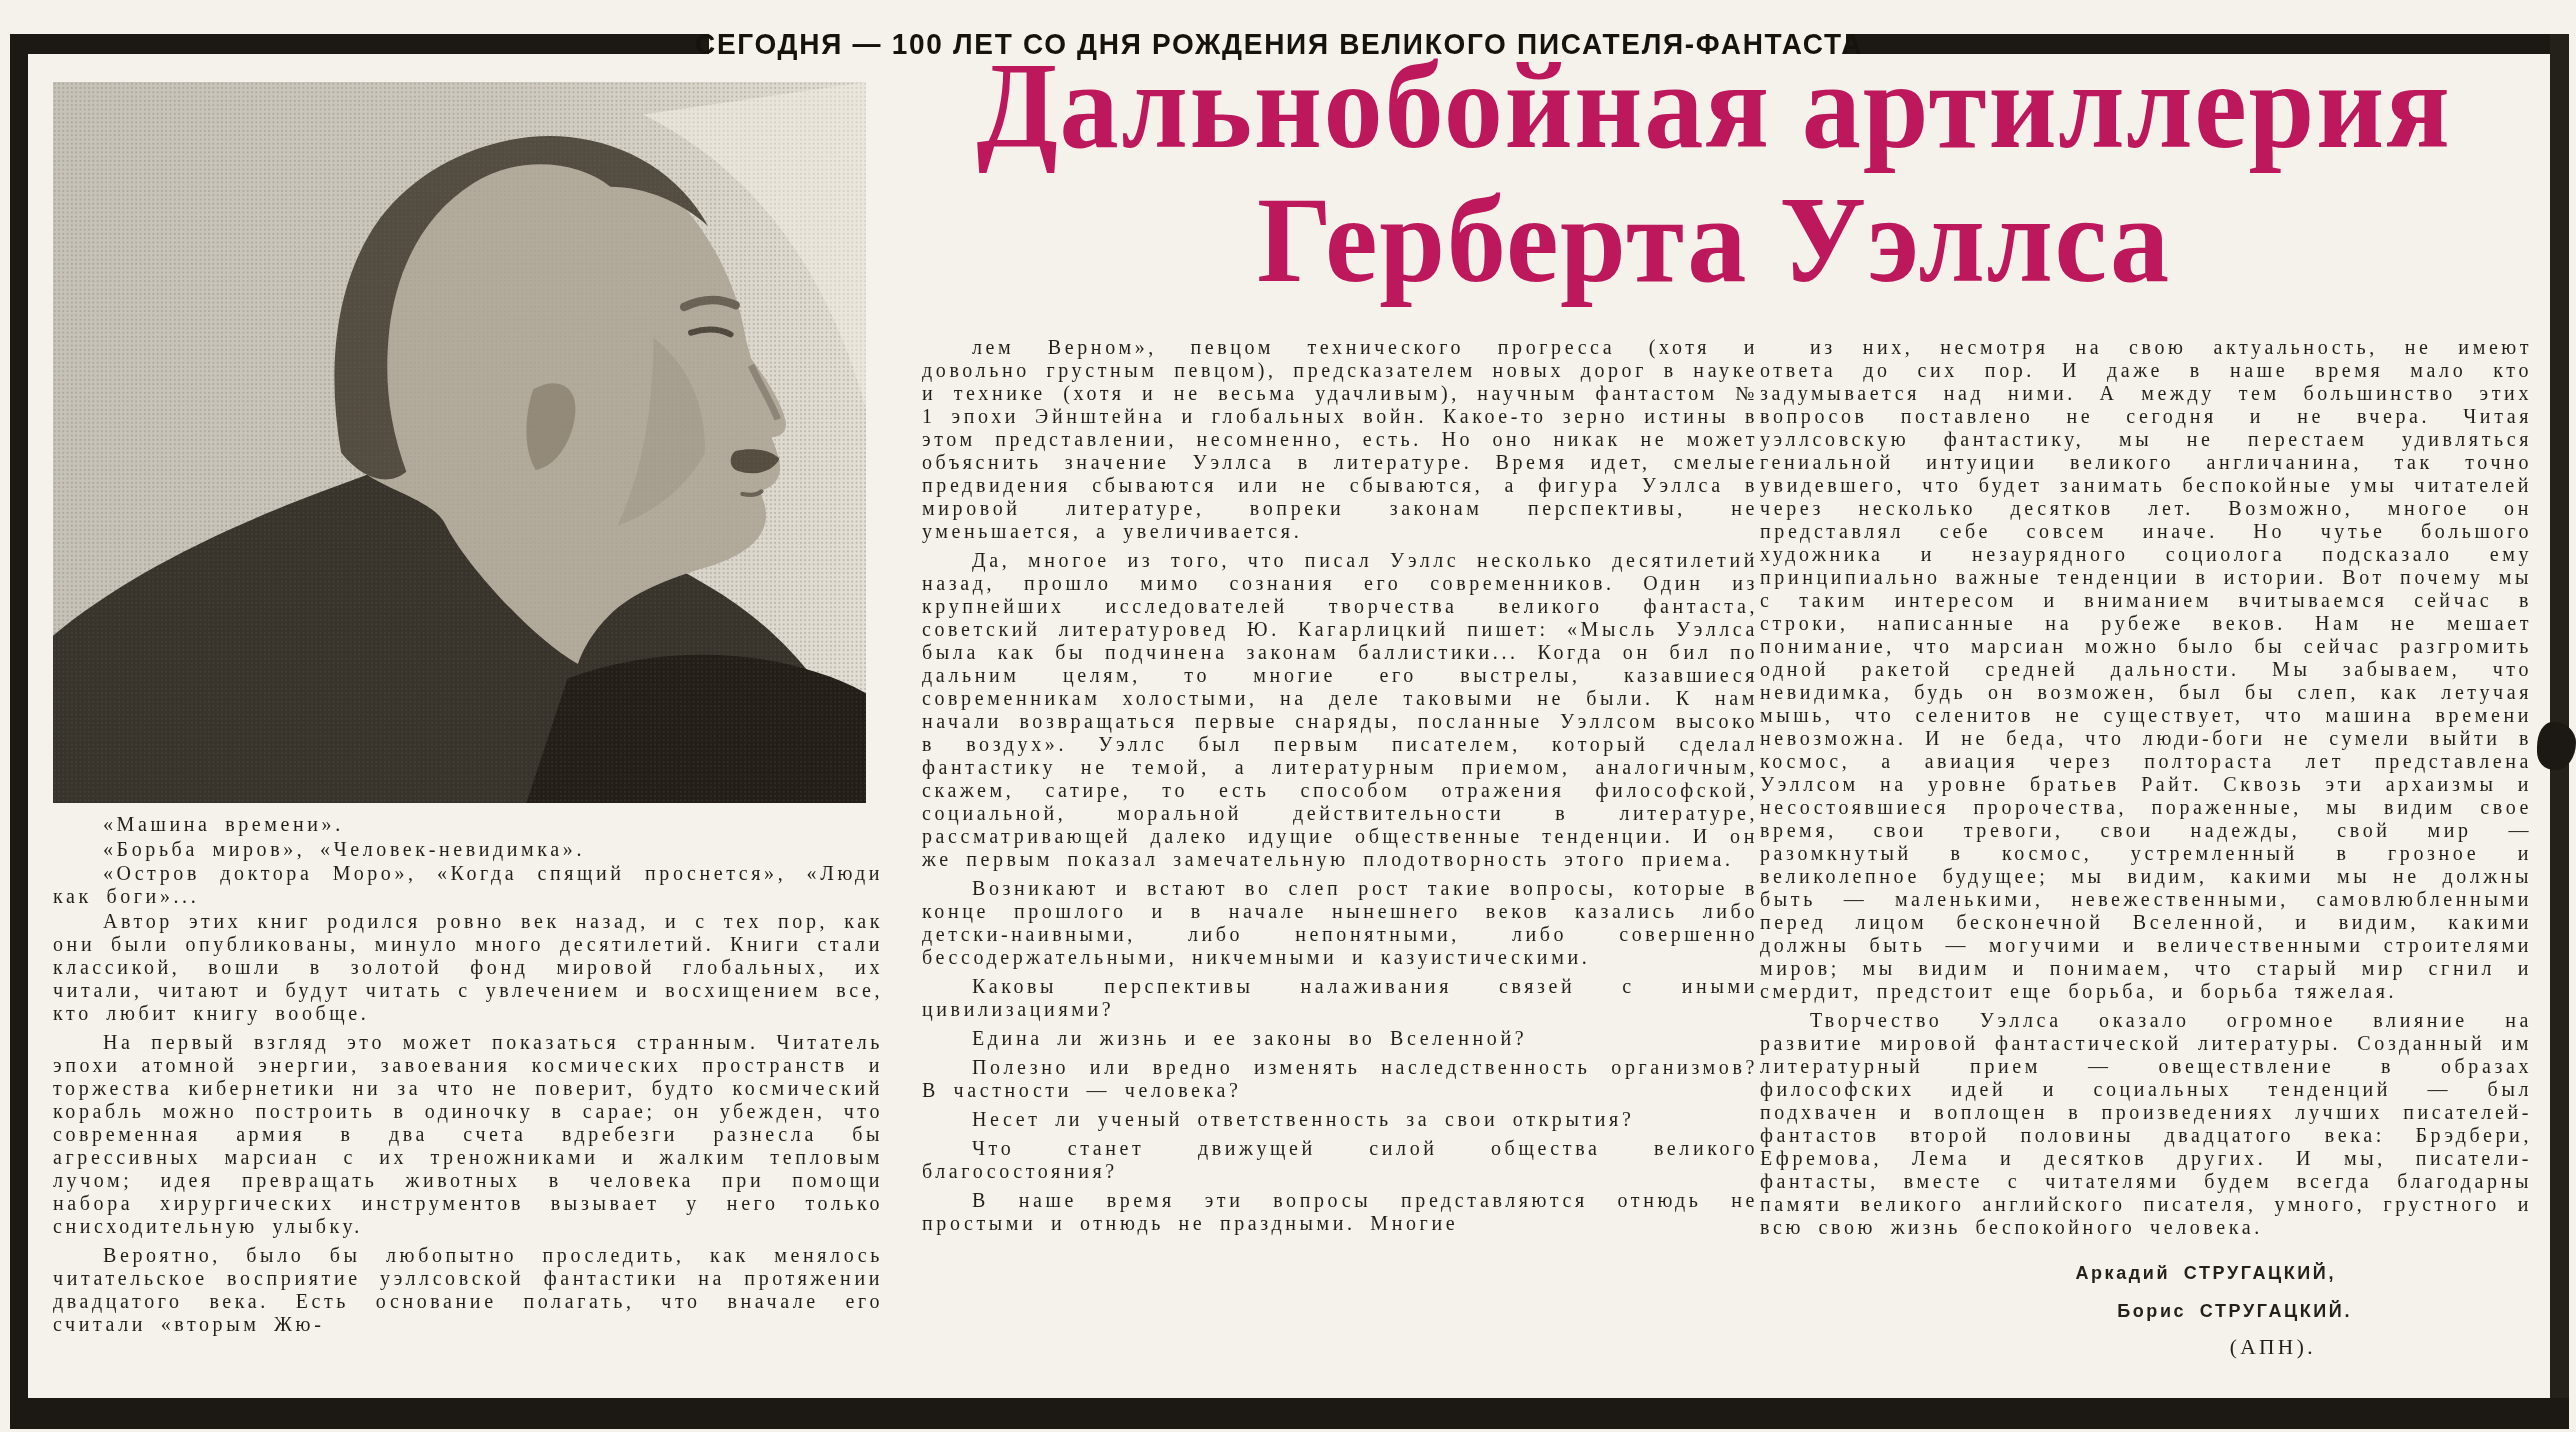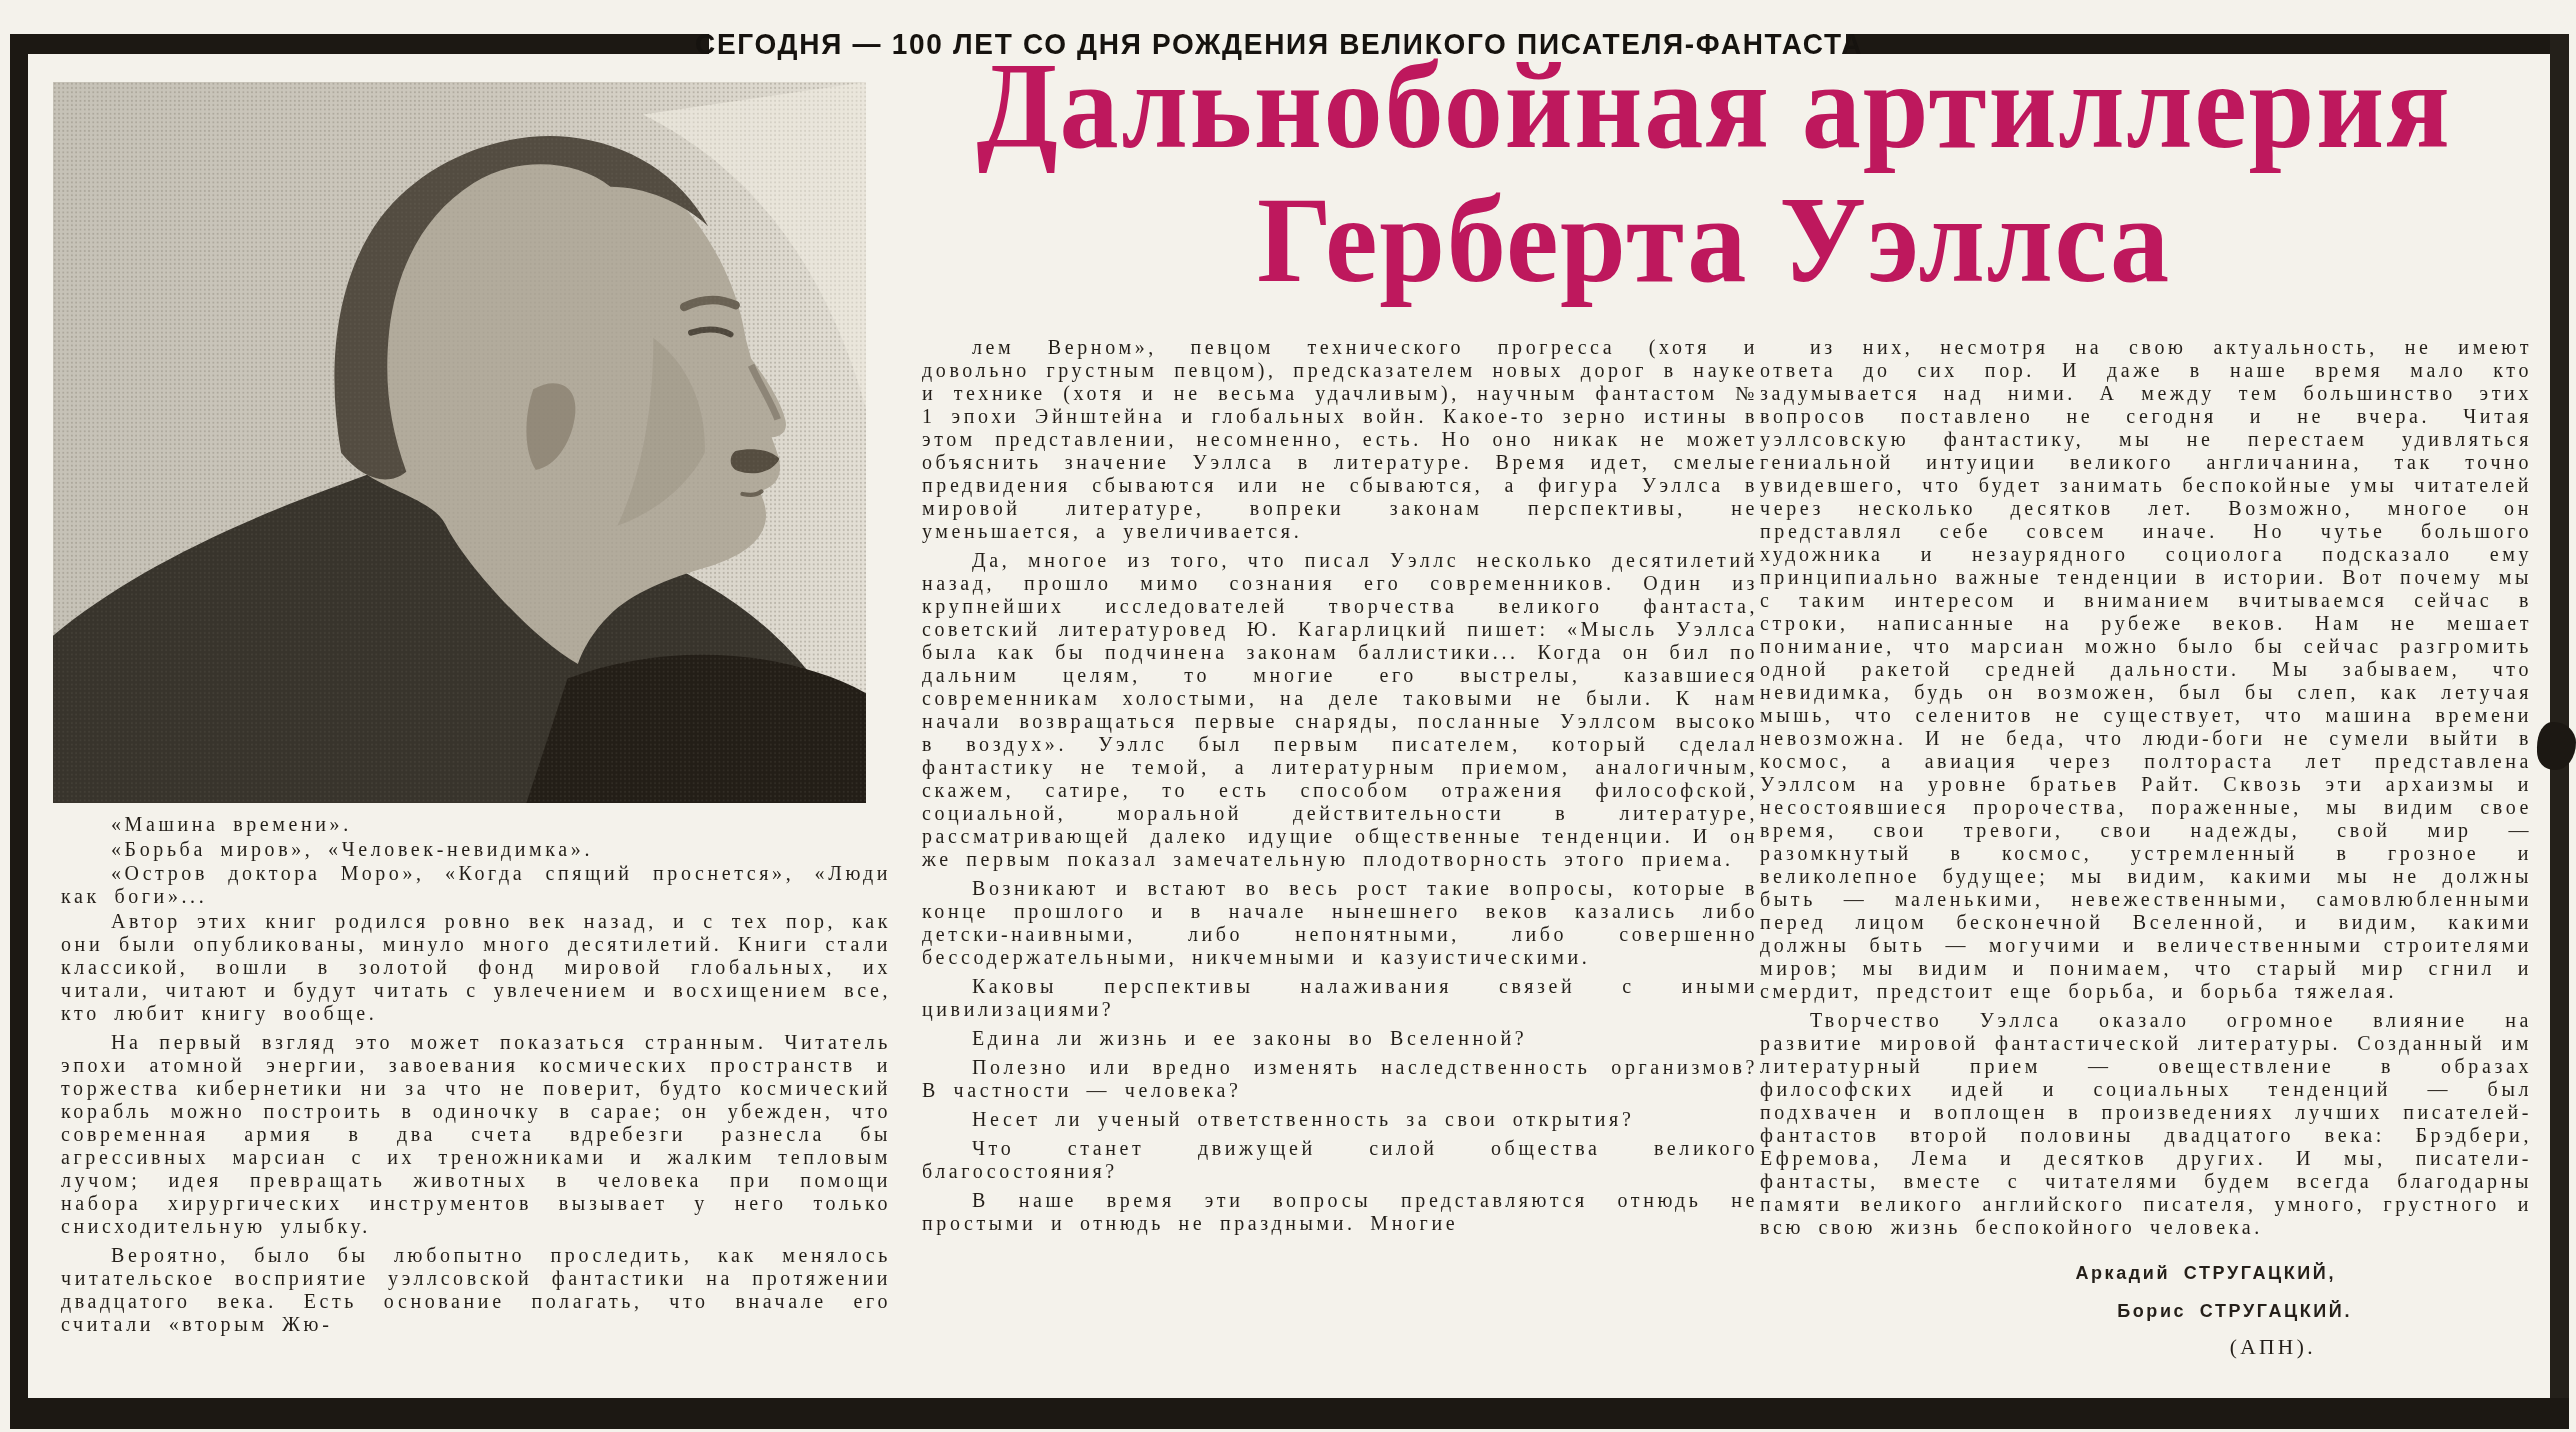--- a/index.html
+++ b/index.html
@@ -40,21 +40,21 @@
 
   
   #photo{position:absolute;left:53px;top:82px;width:813px;height:721px;}
 
   
   .col{
     position:absolute;top:336px;
     font-size:20px;line-height:23px;letter-spacing:3.6px;word-spacing:6px;
     text-align:justify;color:#241f19;
   }
-  #col-left{left:61px;top:813px;width:830px;}
+  #col-left{left:53px;top:813px;width:830px;}
   #col-middle{left:922px;width:836px;}
   #col-right{left:1760px;width:772px;}
   .para{margin:0 0 6px;text-indent:50px;}
   .para.title{margin:0 0 1.7px;}
   .para:last-child{margin-bottom:0;}
 
   
   #signature{margin-top:15.4px;text-align:right;}
   .sig-name{
     font-family:"Liberation Sans", sans-serif;font-weight:700;
@@ -135,21 +135,21 @@
     <p class="para title">«Борьба миров», «Человек-невидимка».</p>
     <p class="para title">«Остров доктора Моро», «Когда спящий проснется», «Люди как боги»...</p>
     <p class="para">Автор этих книг родился ровно век назад, и с тех пор, как они были опубликованы, минуло много десятилетий. Книги стали классикой, вошли в золотой фонд мировой глобальных, их читали, читают и будут читать с увлечением и восхищением все, кто любит книгу вообще.</p>
     <p class="para">На первый взгляд это может показаться странным. Читатель эпохи атомной энергии, завоевания космических пространств и торжества кибернетики ни за что не поверит, будто космический корабль можно построить в одиночку в сарае; он убежден, что современная армия в два счета вдребезги разнесла бы агрессивных марсиан с их треножниками и жалким тепловым лучом; идея превращать животных в человека при помощи набора хирургических инструментов вызывает у него только снисходительную улыбку.</p>
     <p class="para">Вероятно, было бы любопытно проследить, как менялось читательское восприятие уэллсовской фантастики на протяжении двадцатого века. Есть основание полагать, что вначале его считали «вторым Жю-</p>
   </div>
 
   <div class="col" id="col-middle">
     <p class="para">лем Верном», певцом технического прогресса (хотя и довольно грустным певцом), предсказателем новых дорог в науке и технике (хотя и не весьма удачливым), научным фантастом № 1 эпохи Эйнштейна и глобальных войн. Какое-то зерно истины в этом представлении, несомненно, есть. Но оно никак не может объяснить значение Уэллса в литературе. Время идет, смелые предвидения сбываются или не сбываются, а фигура Уэллса в мировой литературе, вопреки законам перспективы, не уменьшается, а увеличивается.</p>
     <p class="para">Да, многое из того, что писал Уэллс несколько десятилетий назад, прошло мимо сознания его современников. Один из крупнейших исследователей творчества великого фантаста, советский литературовед Ю. Кагарлицкий пишет: «Мысль Уэллса была как бы подчинена законам баллистики... Когда он бил по дальним целям, то многие его выстрелы, казавшиеся современникам холостыми, на деле таковыми не были. К нам начали возвращаться первые снаряды, посланные Уэллсом высоко в воздух». Уэллс был первым писателем, который сделал фантастику не темой, а литературным приемом, аналогичным, скажем, сатире, то есть способом отражения философской, социальной, моральной действительности в литературе, рассматривающей далеко идущие общественные тенденции. И он же первым показал замечательную плодотворность этого приема.</p>
-    <p class="para">Возникают и встают во весь рост такие вопросы, которые в конце прошлого и в начале нынешнего веков казались либо детски-наивными, либо непонятными, либо совершенно бессодержательными, никчемными и казуистическими.</p>
+    <p class="para">Возникают и встают во слеп рост такие вопросы, которые в конце прошлого и в начале нынешнего веков казались либо детски-наивными, либо непонятными, либо совершенно бессодержательными, никчемными и казуистическими.</p>
     <p class="para">Каковы перспективы налаживания связей с иными цивилизациями?</p>
     <p class="para">Едина ли жизнь и ее законы во Вселенной?</p>
     <p class="para">Полезно или вредно изменять наследственность организмов? В частности — человека?</p>
     <p class="para">Несет ли ученый ответственность за свои открытия?</p>
     <p class="para">Что станет движущей силой общества великого благосостояния?</p>
     <p class="para">В наше время эти вопросы представляются отнюдь не простыми и отнюдь не праздными. Многие</p>
   </div>
 
   <div class="col" id="col-right">
     <p class="para">из них, несмотря на свою актуальность, не имеют ответа до сих пор. И даже в наше время мало кто задумывается над ними. А между тем большинство этих вопросов поставлено не сегодня и не вчера. Читая уэллсовскую фантастику, мы не перестаем удивляться гениальной интуиции великого англичанина, так точно увидевшего, что будет занимать беспокойные умы читателей через несколько десятков лет. Возможно, многое он представлял себе совсем иначе. Но чутье большого художника и незаурядного социолога подсказало ему принципиально важные тенденции в истории. Вот почему мы с таким интересом и вниманием вчитываемся сейчас в строки, написанные на рубеже веков. Нам не мешает понимание, что марсиан можно было бы сейчас разгромить одной ракетой средней дальности. Мы забываем, что невидимка, будь он возможен, был бы слеп, как летучая мышь, что селенитов не существует, что машина времени невозможна. И не беда, что люди-боги не сумели выйти в космос, а авиация через полтораста лет представлена Уэллсом на уровне братьев Райт. Сквозь эти архаизмы и несостоявшиеся пророчества, пораженные, мы видим свое время, свои тревоги, свои надежды, свой мир — разомкнутый в космос, устремленный в грозное и великолепное будущее; мы видим, какими мы не должны быть — маленькими, невежественными, самовлюбленными перед лицом бесконечной Вселенной, и видим, какими должны быть — могучими и величественными строителями миров; мы видим и понимаем, что старый мир сгнил и смердит, предстоит еще борьба, и борьба тяжелая.</p>

